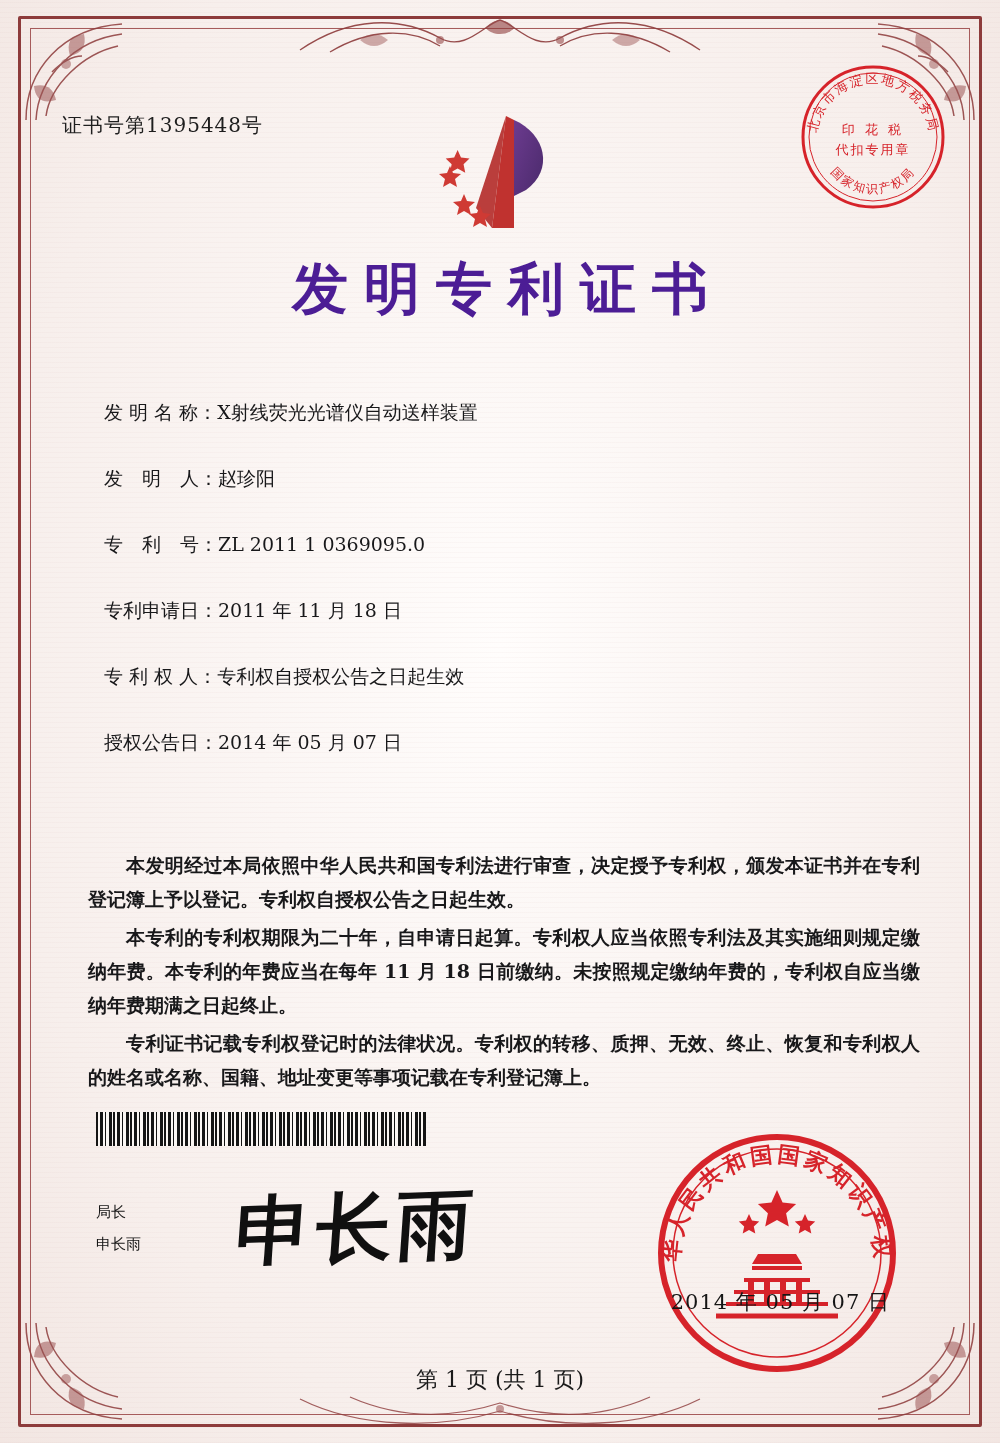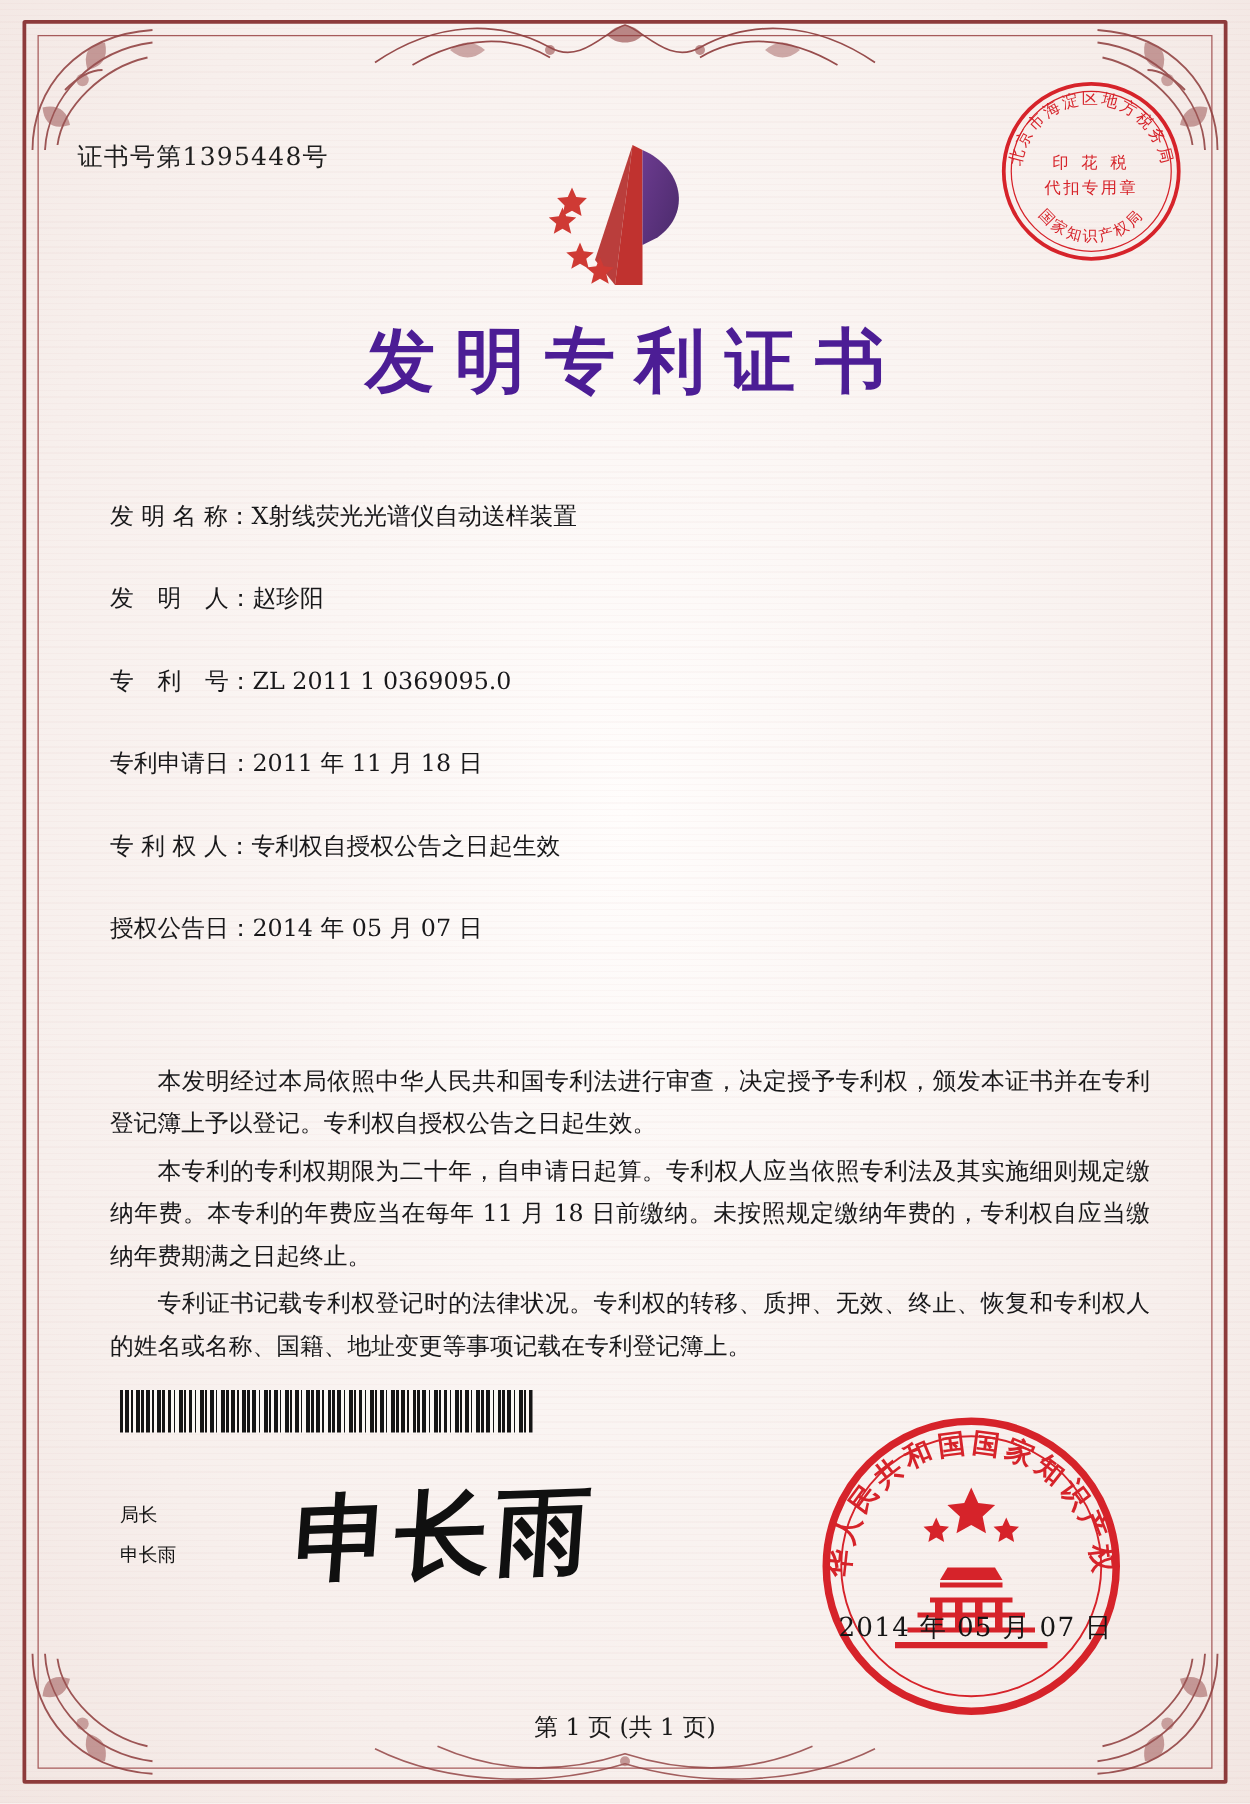--- a/index.html
+++ b/index.html
@@ -125,38 +125,40 @@
     top: 400px;
     width: 820px;
   }
   .field-row {
     display: flex;
     align-items: baseline;
     margin-bottom: 40px;
     font-size: 19px;
     color: #18181a;
     font-family: "DejaVu Serif", serif;
+    margin-left: 16px;
   }
   .field-label {
     white-space: pre;
   }
   .field-value {
     white-space: pre;
   }
 
   .body-text {
     position: absolute;
     left: 88px;
     right: 80px;
     top: 848px;
     font-size: 19px;
     line-height: 34px;
     color: #18181a;
     font-family: "DejaVu Serif", serif;
     text-align: justify;
+    font-weight: bold;
   }
   .body-text p {
     margin: 0 0 4px 0;
     text-indent: 38px;
   }
 
   .barcode {
     position: absolute;
     left: 96px;
     top: 1112px;
@@ -213,21 +215,21 @@
     color: #151515;
     letter-spacing: 1px;
     font-family: "DejaVu Serif", serif;
   }
 
   .page-footer {
     position: absolute;
     left: 0; right: 0;
     bottom: 48px;
     text-align: center;
-    font-size: 19px;
+    font-size: 22px;
     color: #1a1a1a;
     font-family: "DejaVu Serif", serif;
   }
 </style>
 </head>
 <body>
 
 <div class="page">
   <div class="bg-wash"></div>
 

